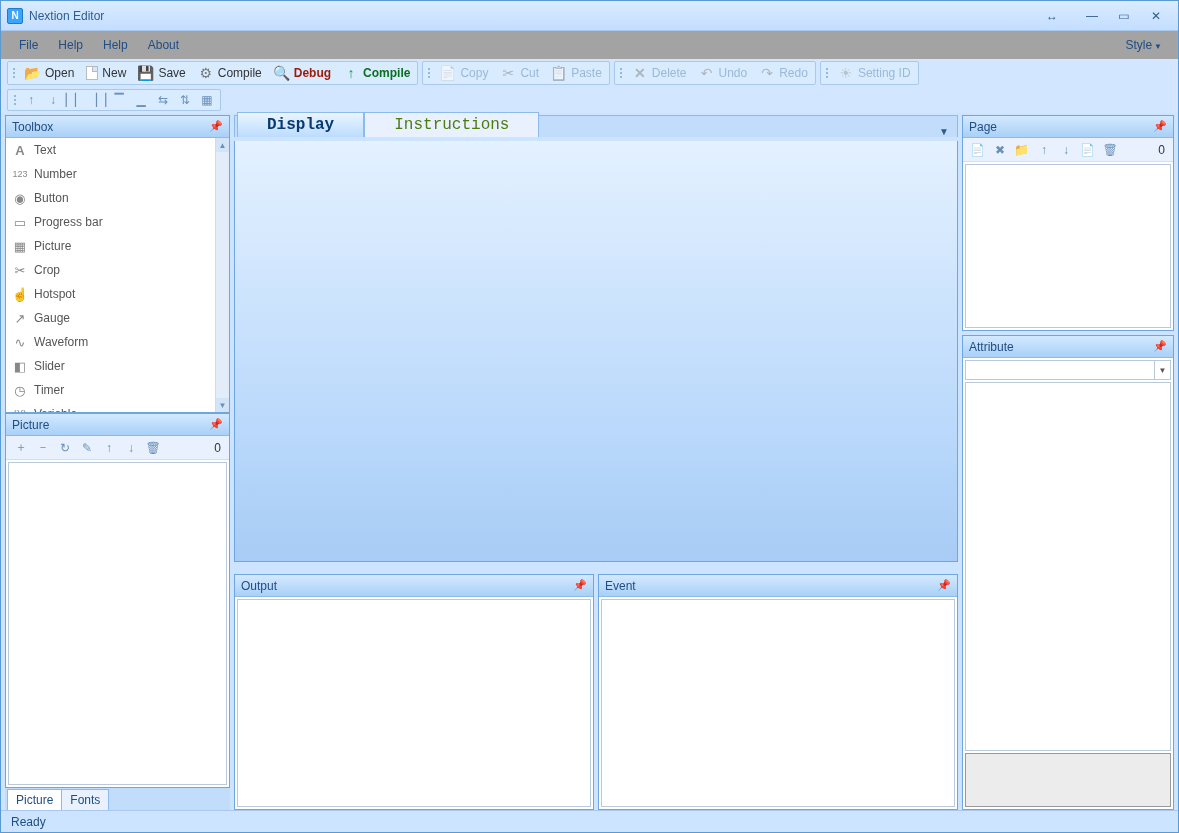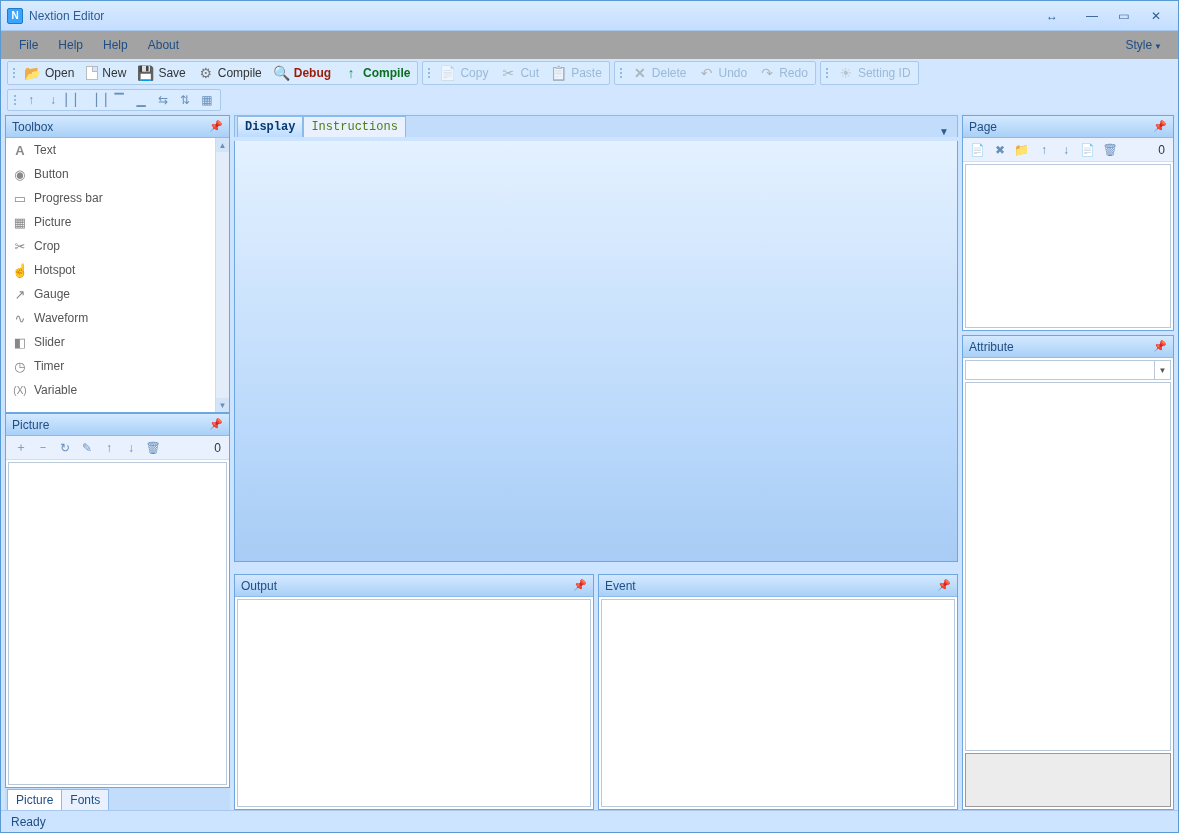--- a/index.html
+++ b/index.html
@@ -76,21 +76,21 @@
 .toolbox-scroll .dn { position:absolute; bottom:0; left:0; right:0; }
 
 
 .picture-wrap { flex: 1; display: flex; flex-direction: column; }
 .picture-tabs { height: 22px; display: flex; align-items: flex-end; gap: 0; padding-left: 2px; background: #c2ddfb; }
 .picture-tab { padding: 3px 8px; border: 1px solid #8cbaea; border-bottom: none; background: #e8f1fd; color: #1f4d84; cursor: pointer; margin-right: -1px; }
 .picture-tab.active { background: #fff; }
 
 
 .mid-tabs { height: 22px; display: flex; align-items: flex-end; background: #c2ddfb; border:1px solid #8cbaea; border-bottom:none; padding-left:2px; }
-.mid-tab { padding: 3px 7px; border: 1px solid #8cbaea; border-bottom: none; background: #e8f1fd; color:#1f4d84; cursor:pointer; font-family: "Courier New", monospace; font-weight:bold; font-size:12px; }
+.mid-tab { padding: 3px 29px; border: 1px solid #8cbaea; border-bottom: none; background: #e8f1fd; color:#1f4d84; cursor:pointer; font-family: "Courier New", monospace; font-weight:bold; font-size:16px; }
 .mid-tab.active { background: linear-gradient(#eaf5ff,#bcdcff); color:#083a70; }
 .mid-tab.inactive { color:#4d7c0f; font-weight:normal; }
 .mid-tabs .spacer { flex:1; }
 .mid-tabs .tabdrop { padding:0 8px; color:#2c5c94; cursor:pointer; font-size:10px; }
 .canvas { flex: 1; border: 1px solid #6fa6df; background: linear-gradient(#e4f1ff 0%, #b9d8fb 70%, #a8ccf5 100%); border-top:none; }
 
 
 .mid-bottom { display: flex; gap: 4px; height: 236px; margin-top: 8px; }
 .mid-bottom .panel { flex: 1; }
 
@@ -244,20 +244,24 @@
         <span class="spacer"></span>
         <span class="pin">📌</span>
       </div>
       <div class="panel-body">
         <div class="toolbox-list" style="right:14px;">
           <div class="tool-item">
               <span class="ticon" style="font-weight:bold;">A</span>
               <span>Text</span>
             </div>
           <div class="tool-item">
+              <span class="ticon" style="font-size:9px;">123</span>
+              <span>Number</span>
+            </div>
+          <div class="tool-item">
               <span class="ticon">◉</span>
               <span>Button</span>
             </div>
           <div class="tool-item">
               <span class="ticon">▭</span>
               <span>Progress bar</span>
             </div>
           <div class="tool-item">
               <span class="ticon">▦</span>
               <span>Picture</span>

